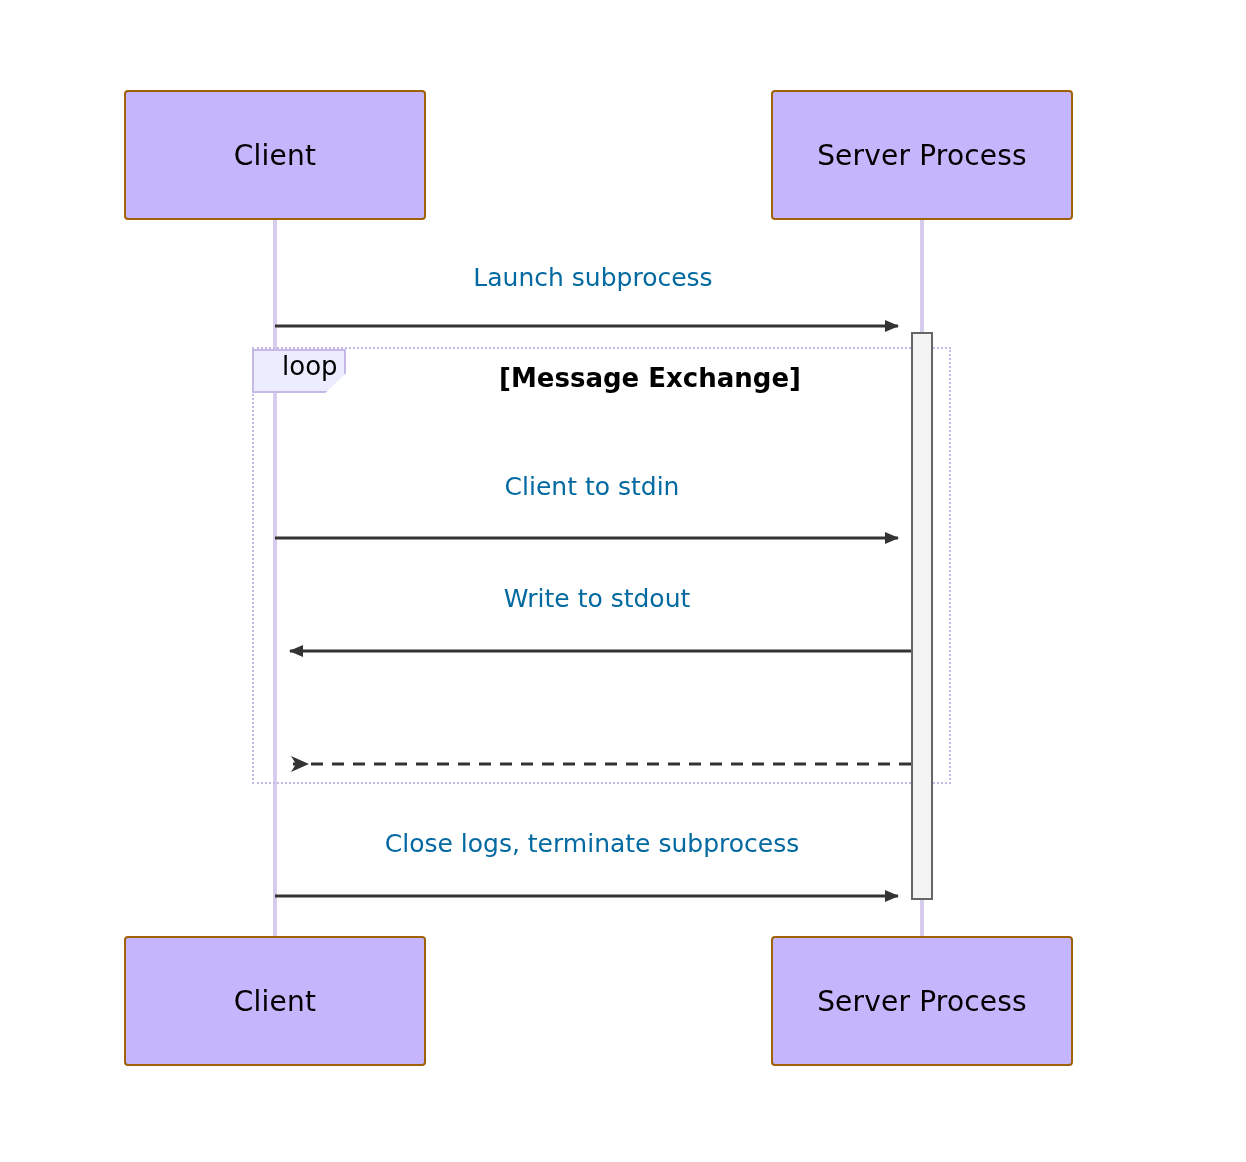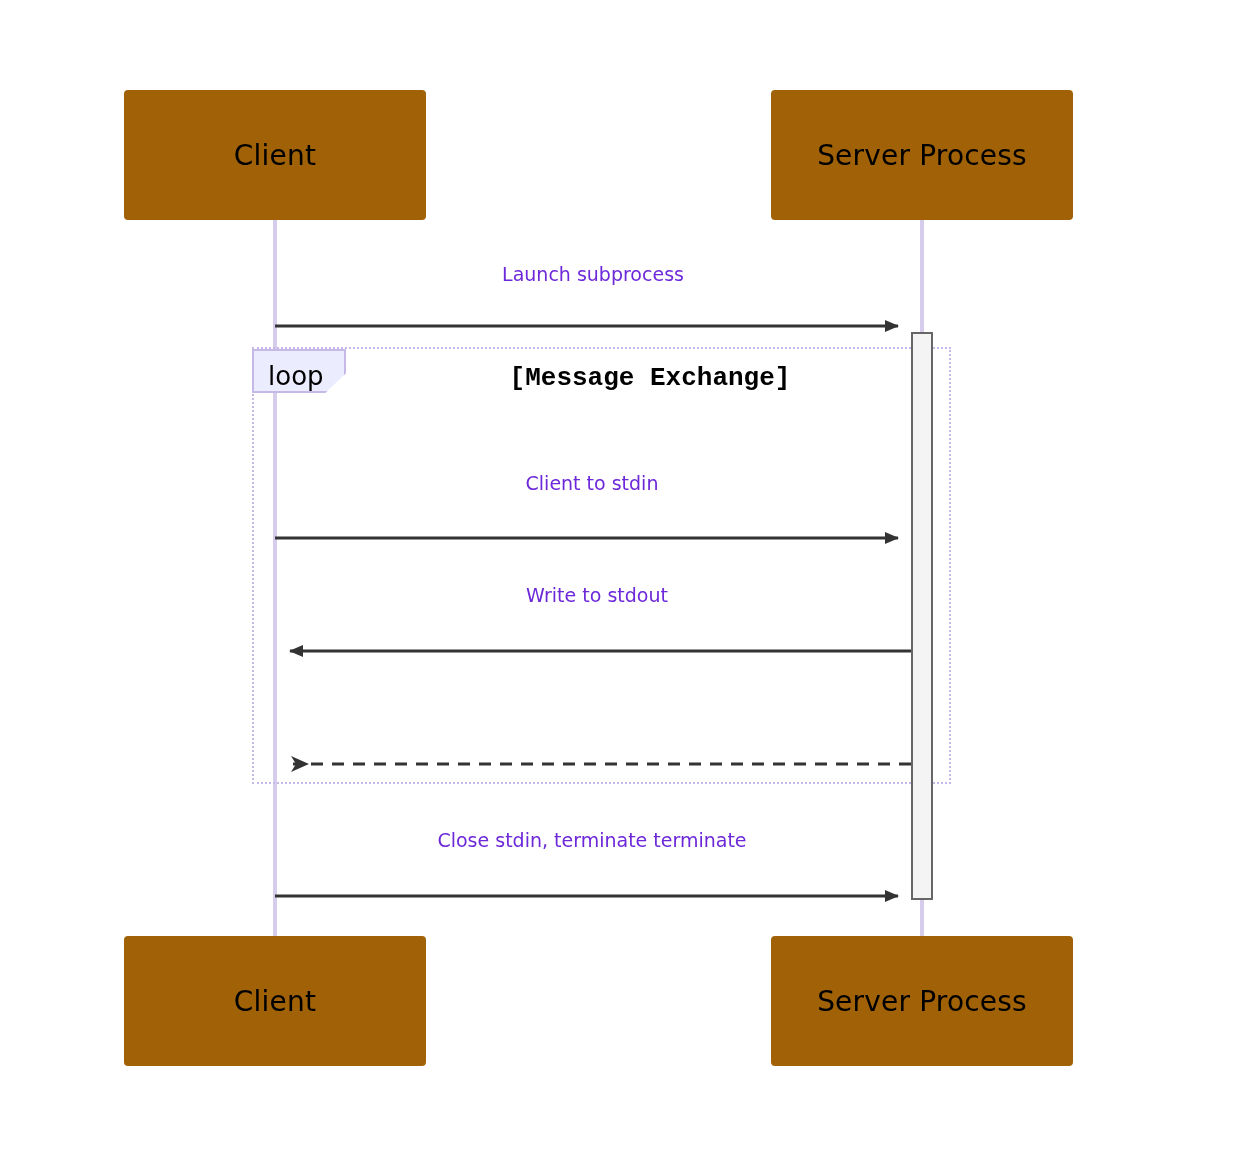--- a/index.html
+++ b/index.html
@@ -17,21 +17,21 @@
   #diagram {
     position: absolute;
     left: 0;
     top: 0;
     width: 1246px;
     height: 1162px;
   }
   .actor-box {
     position: absolute;
     box-sizing: border-box;
-    background: #a16207;
+    background: #c4b5fd;
     border: 2px solid #a16207;
     border-radius: 4px;
     display: flex;
     align-items: center;
     justify-content: center;
   }
   .actor-label {
     font-size: 28px;
     color: #000000;
     font-family: "DejaVu Sans", sans-serif;
@@ -44,22 +44,22 @@
     background: #D5CDEB;
   }
   .activation {
     position: absolute;
     box-sizing: border-box;
     background: #F4F4F4;
     border: 2px solid #666666;
   }
   .msg-label {
     position: absolute;
-    font-size: 19px;
-    color: #6d28d9;
+    font-size: 25px;
+    color: #0369a1;
     font-family: "DejaVu Sans", sans-serif;
     white-space: nowrap;
     transform: translateX(-50%);
     text-align: center;
   }
   .msg-label.bold-label {
     color: #000000;
     font-weight: 700;
     font-size: 26px;
   }
@@ -68,22 +68,22 @@
     box-sizing: border-box;
     border: 2px dotted #C6B9E8;
     background: transparent;
   }
   .loop-tag {
     position: absolute;
     background: #ECECFF;
     border: 2px solid #C6B9E8;
     box-sizing: border-box;
     display: flex;
-    align-items: flex-end;
-    padding-left: 14px;
+    align-items: flex-start;
+    padding-left: 28px;
     -webkit-clip-path: polygon(0 0, 100% 0, 100% 55%, 78% 100%, 0 100%);
     clip-path: polygon(0 0, 100% 0, 100% 55%, 78% 100%, 0 100%);
   }
   .loop-tag-text {
     font-size: 26px;
     color: #000000;
     font-family: "DejaVu Sans", sans-serif;
     white-space: nowrap;
   }
   svg.arrow-layer {
@@ -119,28 +119,28 @@
 
   <div class="loop-box" style="left:252px; top:347px; width:699px; height:437px;"></div>
   <div class="loop-tag" style="left:252px; top:349px; width:94px; height:44px;">
     <span class="loop-tag-text">loop</span>
   </div>
 
   <div class="activation" style="left:911px; top:332px; width:22px; height:568px;"></div>
 
   <div class="msg-label" style="left:593px; top:263px;">Launch subprocess</div>
 
-  <div class="msg-label bold-label" style="left:650px; top:363px;font-family:Liberation Mono, monospace;">[Message Exchange]</div>
+  <div class="msg-label bold-label" style="left:650px; top:363px;">[Message Exchange]</div>
 
   <div class="msg-label" style="left:592px; top:472px;">Client to stdin</div>
 
   <div class="msg-label" style="left:597px; top:584px;">Write to stdout</div>
 
 
-  <div class="msg-label" style="left:592px; top:829px;">Close stdin, terminate terminate</div>
+  <div class="msg-label" style="left:592px; top:829px;">Close logs, terminate subprocess</div>
 
   <svg class="arrow-layer" viewBox="0 0 1246 1162" xmlns="http://www.w3.org/2000/svg">
     <defs>
       <marker id="filled-right" markerWidth="14" markerHeight="12" refX="13" refY="6" orient="auto" markerUnits="userSpaceOnUse">
         <path d="M0,0 L14,6 L0,12 z" fill="#333333"></path>
       </marker>
       <marker id="filled-left" markerWidth="14" markerHeight="12" refX="13" refY="6" orient="auto" markerUnits="userSpaceOnUse">
         <path d="M0,0 L14,6 L0,12 z" fill="#333333"></path>
       </marker>
       <marker id="open-left" markerWidth="18" markerHeight="16" refX="16" refY="8" orient="auto" markerUnits="userSpaceOnUse">

